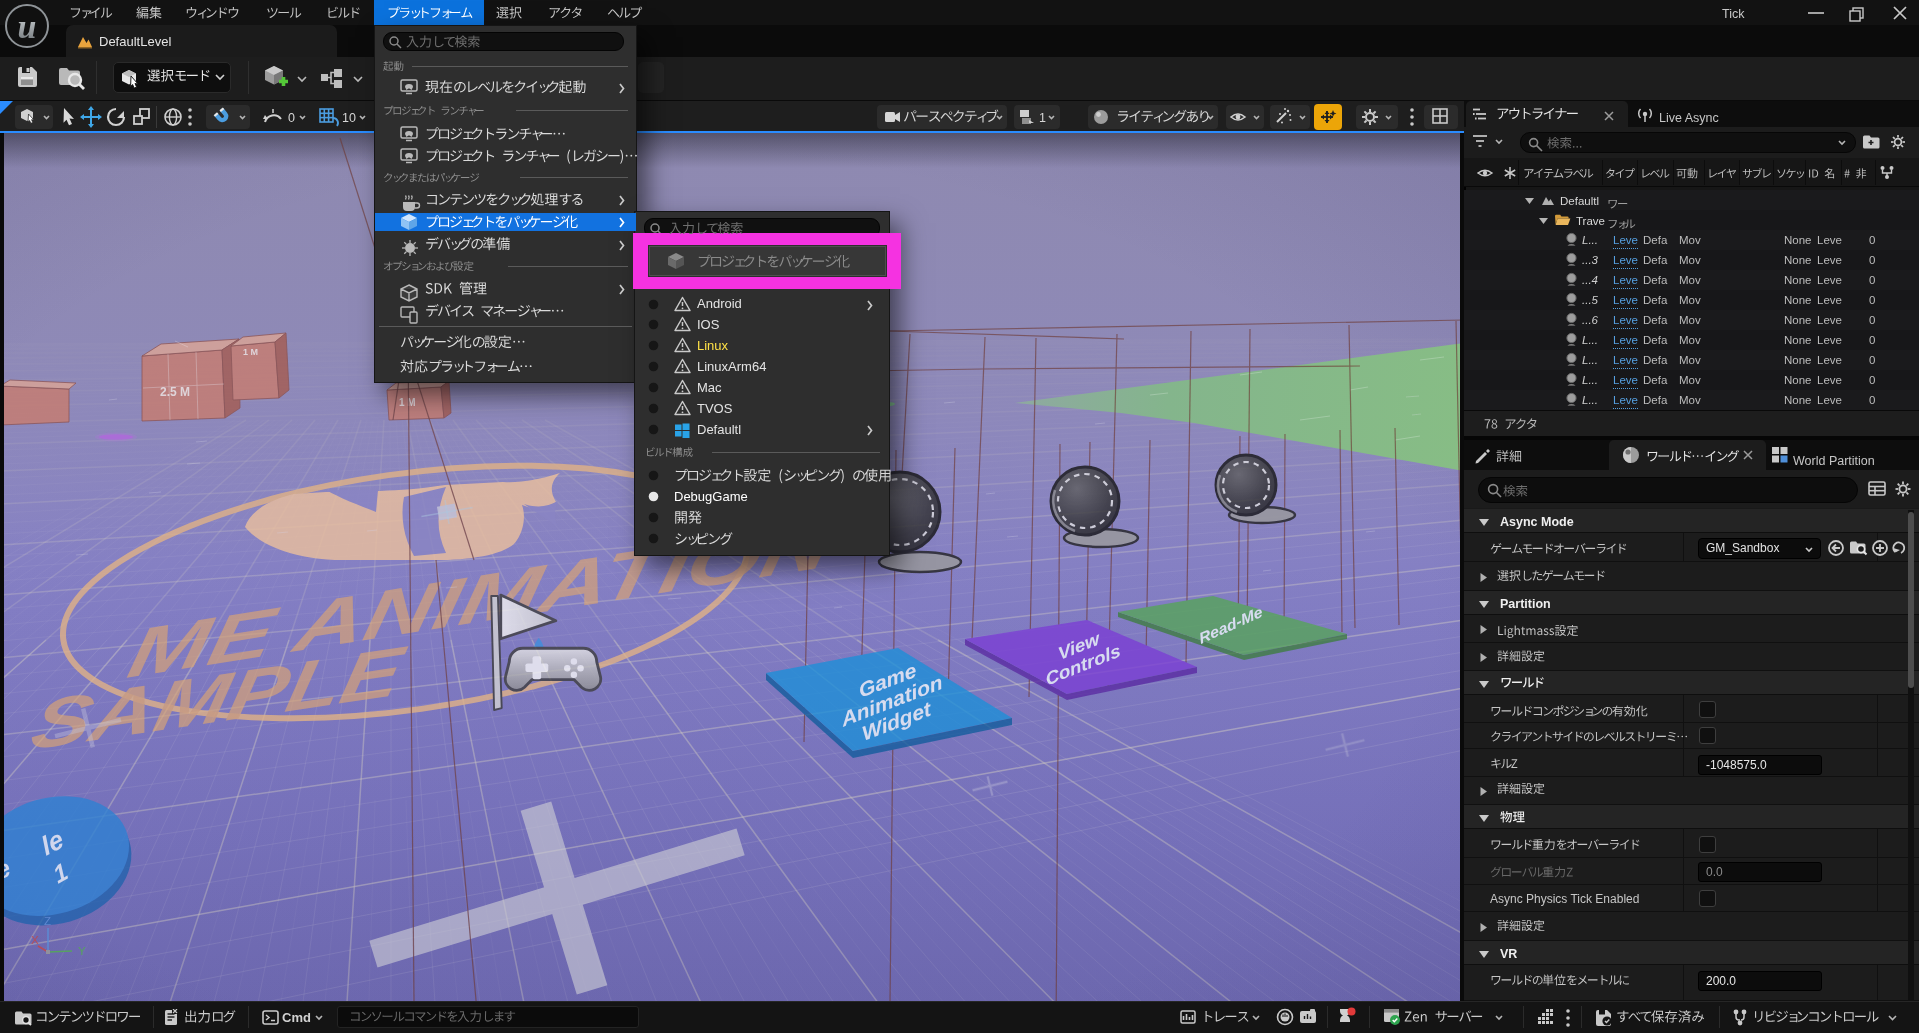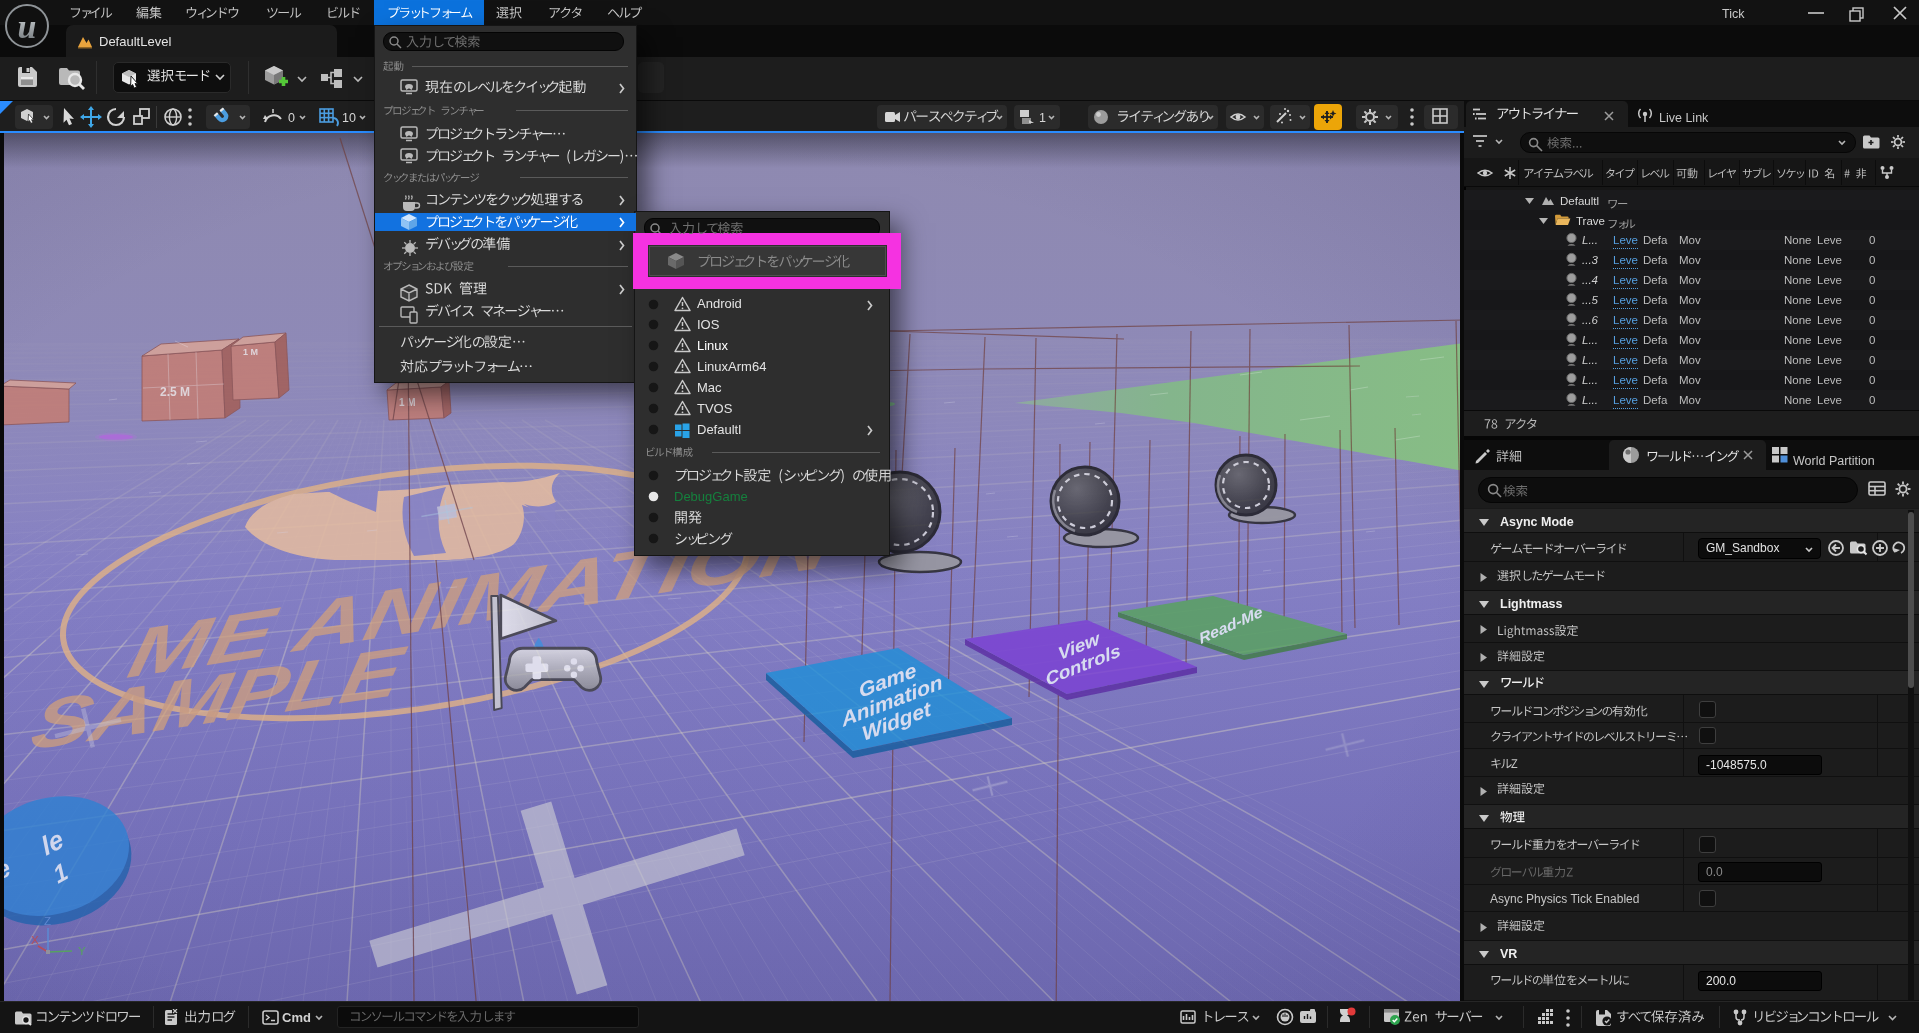--- a/index.html
+++ b/index.html
@@ -741,21 +741,21 @@
     </g>
   </svg>
 <svg style="position:absolute;left:1604px;top:111px" width="12" height="12">
     <path d="M1 1 L9 9 M9 1 L1 9" stroke="#9c9c9c" stroke-width="1.5"></path>
   </svg>
 <svg style="position:absolute;left:1636px;top:106px" width="18" height="18">
     <circle cx="9" cy="8" r="2.2" fill="#c9c9c9"></circle>
     <path d="M4.5 12 a6.5 6.5 0 0 1 0-9 M13.5 3 a6.5 6.5 0 0 1 0 9" stroke="#c9c9c9" stroke-width="1.5" fill="none"></path>
     <line x1="9" y1="10" x2="9" y2="16" stroke="#c9c9c9" stroke-width="1.5"></line>
   </svg>
-<div style="position:absolute;left:1659px;top:111px;font-size:12.5px;color:#c6c6c6;font-weight:normal;white-space:pre;line-height:14.75px;">Live Link</div>
+<div style="position:absolute;left:1659px;top:111px;font-size:12.5px;color:#c6c6c6;font-weight:normal;white-space:pre;line-height:14.75px;">Live Async</div>
 <div style="position:absolute;left:1464px;top:127px;width:455px;height:31px;background:#1c1c1c"></div>
 <svg style="position:absolute;left:1472px;top:133px" width="18" height="18">
     <g stroke="#c9c9c9" stroke-width="1.7">
       <line x1="1" y1="3" x2="15" y2="3"></line>
       <line x1="4" y1="8" x2="12" y2="8"></line>
       <line x1="6.5" y1="13" x2="9.5" y2="13"></line>
     </g>
   </svg>
 <svg style="position:absolute;left:1495px;top:139px;z-index:35" width="8" height="6">
     <path d="M1 1 L4 4 L7 1" stroke="#b5b5b5" stroke-width="1.6" fill="none"></path>
@@ -1021,21 +1021,21 @@
     <path d="M2 9 l2.5 4.5 L9 11 Z" fill="#c9c9c9"></path>
   </svg>
 <div style="position:absolute;left:1464px;top:562px;width:455px;height:29px;background:#1c1c1c;border-bottom:1px solid #101010"></div>
 <svg style="position:absolute;left:1479px;top:571.5px" width="10" height="12">
     <path d="M1.5 1 L8 5.5 L1.5 10 Z" fill="#b0b0b0"></path>
   </svg>
 <div style="position:absolute;left:1464px;top:591px;width:455px;height:24px;background:#242424;border-bottom:1px solid #0e0e0e"></div>
 <svg style="position:absolute;left:1478px;top:599px" width="12" height="10">
     <path d="M1 2 L11 2 L6 9 Z" fill="#c9c9c9"></path>
   </svg>
-<div style="position:absolute;left:1500px;top:597px;font-size:12.5px;color:#efefef;font-weight:bold;white-space:pre;line-height:14.75px;">Lightmass</div>
+<div style="position:absolute;left:1500px;top:597px;font-size:12.5px;color:#efefef;font-weight:bold;white-space:pre;line-height:14.75px;">Partition</div>
 <div style="position:absolute;left:1464px;top:615px;width:455px;height:28px;background:#1c1c1c;border-bottom:1px solid #101010"></div>
 <svg style="position:absolute;left:1479px;top:624px" width="10" height="12">
     <path d="M1.5 1 L8 5.5 L1.5 10 Z" fill="#b0b0b0"></path>
   </svg>
 <div style="position:absolute;left:1464px;top:643px;width:455px;height:28px;background:#1c1c1c;border-bottom:1px solid #101010"></div>
 <svg style="position:absolute;left:1479px;top:652px" width="10" height="12">
     <path d="M1.5 1 L8 5.5 L1.5 10 Z" fill="#b0b0b0"></path>
   </svg>
 <div style="position:absolute;left:1464px;top:671px;width:455px;height:24px;background:#242424;border-bottom:1px solid #0e0e0e"></div>
 <svg style="position:absolute;left:1478px;top:679px" width="12" height="10">
@@ -1302,21 +1302,21 @@
   </svg>
 <div style="position:absolute;left:697px;top:316.5px;font-size:13px;color:#e3e3e3;font-weight:normal;white-space:pre;line-height:15.34px;z-index:32">IOS</div>
 <svg style="position:absolute;left:648px;top:340px;z-index:32" width="11" height="11">
     <circle cx="5.5" cy="5.5" r="4.8" fill="#161616"></circle>
   </svg>
 <svg style="position:absolute;left:674px;top:337px;z-index:32" width="17" height="16">
     <path d="M8.5 1.5 L16 14.5 H1 Z" fill="none" stroke="#c9c9c9" stroke-width="1.5" stroke-linejoin="round"></path>
     <line x1="8.5" y1="6" x2="8.5" y2="10" stroke="#c9c9c9" stroke-width="1.5"></line>
     <circle cx="8.5" cy="12.3" r="0.9" fill="#c9c9c9"></circle>
   </svg>
-<div style="position:absolute;left:697px;top:337.5px;font-size:13px;color:#ffffff;font-weight:normal;white-space:pre;line-height:15.34px;z-index:32">Linux</div>
+<div style="position:absolute;left:697px;top:337.5px;font-size:13px;color:#fde047;font-weight:normal;white-space:pre;line-height:15.34px;z-index:32">Linux</div>
 <svg style="position:absolute;left:648px;top:361px;z-index:32" width="11" height="11">
     <circle cx="5.5" cy="5.5" r="4.8" fill="#161616"></circle>
   </svg>
 <svg style="position:absolute;left:674px;top:358px;z-index:32" width="17" height="16">
     <path d="M8.5 1.5 L16 14.5 H1 Z" fill="none" stroke="#c9c9c9" stroke-width="1.5" stroke-linejoin="round"></path>
     <line x1="8.5" y1="6" x2="8.5" y2="10" stroke="#c9c9c9" stroke-width="1.5"></line>
     <circle cx="8.5" cy="12.3" r="0.9" fill="#c9c9c9"></circle>
   </svg>
 <div style="position:absolute;left:697px;top:358.5px;font-size:13px;color:#e3e3e3;font-weight:normal;white-space:pre;line-height:15.34px;z-index:32">LinuxArm64</div>
 <svg style="position:absolute;left:648px;top:382px;z-index:32" width="11" height="11">
@@ -1358,21 +1358,21 @@
   </svg>
 <svg style="position:absolute;left:648px;top:490.5px;z-index:32" width="11" height="11">
     <circle cx="5.5" cy="5.5" r="4.8" fill="#e8e8e8"></circle>
   </svg>
 <svg style="position:absolute;left:648px;top:512px;z-index:32" width="11" height="11">
     <circle cx="5.5" cy="5.5" r="4.8" fill="#161616"></circle>
   </svg>
 <svg style="position:absolute;left:648px;top:533px;z-index:32" width="11" height="11">
     <circle cx="5.5" cy="5.5" r="4.8" fill="#161616"></circle>
   </svg>
-<div style="position:absolute;left:674px;top:488.5px;font-size:13px;color:#15803d;font-weight:normal;white-space:pre;line-height:15.34px;z-index:32">DebugGame</div>
+<div style="position:absolute;left:674px;top:488.5px;font-size:13px;color:#ffffff;font-weight:normal;white-space:pre;line-height:15.34px;z-index:32">DebugGame</div>
 <svg style="position:absolute;left:0;top:0;width:1919px;height:1033px;z-index:60;pointer-events:none" viewBox="0 0 1919 1033">
     <defs>
       <path id="q1" d="M861 -665 800 -704C781 -699 762 -699 747 -699C701 -699 302 -699 245 -699C212 -699 173 -702 145 -705V-617C171 -618 205 -620 245 -620C302 -620 698 -620 756 -620C742 -524 696 -385 625 -294C541 -187 429 -102 235 -53L303 22C487 -36 606 -129 697 -246C776 -349 824 -510 846 -615C850 -634 854 -651 861 -665Z"></path>
       <path id="q2" d="M865 -505 820 -547C807 -544 780 -542 765 -542C717 -542 310 -542 271 -542C241 -542 205 -545 177 -549V-466C208 -468 241 -470 271 -470C310 -470 693 -469 749 -469C720 -420 648 -332 577 -289L642 -244C732 -306 816 -431 845 -478C850 -486 859 -498 865 -505ZM529 -402H442C445 -382 448 -362 448 -342C448 -212 429 -102 294 -11C271 5 247 15 225 23L296 79C507 -38 527 -189 529 -402Z"></path>
       <path id="q3" d="M86 -361 126 -283C265 -326 402 -386 507 -446V-76C507 -38 504 12 501 31H599C595 11 593 -38 593 -76V-498C695 -566 787 -642 863 -721L796 -783C727 -700 627 -613 523 -548C412 -478 259 -408 86 -361Z"></path>
       <path id="q4" d="M524 -21 577 23C584 17 595 9 611 0C727 -57 866 -160 952 -277L905 -345C828 -232 705 -141 613 -99C613 -130 613 -613 613 -676C613 -714 616 -742 617 -750H525C526 -742 530 -714 530 -676C530 -613 530 -123 530 -77C530 -57 528 -37 524 -21ZM66 -26 141 24C225 -45 289 -143 319 -250C346 -350 350 -564 350 -675C350 -705 354 -735 355 -747H263C267 -726 270 -704 270 -674C270 -563 269 -363 240 -272C210 -175 150 -86 66 -26Z"></path>
       <path id="q5" d="M392 -779V-713H943V-779ZM89 -268C77 -181 59 -91 26 -30C42 -24 70 -11 82 -3C113 -67 137 -163 150 -258ZM283 -256C307 -198 326 -122 330 -72L383 -89C368 -49 348 -11 323 24C339 31 367 53 379 66C440 -18 470 -125 485 -228V80H541V-115H615V71H666V-115H744V71H795V-115H876V8C876 16 874 18 866 19C858 19 838 19 813 18C821 36 831 62 834 80C871 80 898 78 916 68C935 57 939 38 939 9V-348H496L498 -416H918V-648H431V-428C431 -331 425 -208 386 -98C379 -147 360 -217 337 -272ZM615 -173H541V-289H615ZM666 -173V-289H744V-173ZM795 -173V-289H876V-173ZM498 -586H845V-478H498ZM28 -398 37 -331 189 -340V80H254V-344L329 -350C337 -326 343 -303 346 -285L403 -309C392 -365 355 -453 318 -520L265 -499C279 -472 293 -442 305 -412L171 -405C236 -490 309 -604 364 -698L302 -726C276 -672 239 -606 200 -543C186 -563 168 -585 148 -607C184 -663 226 -746 261 -815L196 -840C176 -784 140 -707 108 -649L76 -680L37 -633C83 -590 134 -531 163 -485C143 -454 123 -426 104 -401Z"></path>
       <path id="q6" d="M265 -842C221 -750 139 -634 27 -546C44 -535 69 -513 81 -496C115 -524 146 -554 174 -585V-290H460V-228H54V-165H397C301 -92 155 -26 29 6C46 22 67 50 79 69C207 29 357 -47 460 -135V79H535V-138C637 -52 789 23 920 61C931 42 952 15 968 -1C842 -31 697 -94 601 -165H947V-228H535V-290H920V-350H552V-419H843V-473H552V-540H840V-594H552V-660H881V-722H551C571 -754 592 -792 610 -829L526 -840C515 -806 494 -760 474 -722H281C304 -758 325 -793 343 -827ZM480 -540V-473H246V-540ZM480 -594H246V-660H480ZM480 -419V-350H246V-419Z"></path>
       <path id="q7" d="M882 -607 828 -641C815 -636 796 -633 759 -633H535V-726C535 -747 536 -770 541 -801H445C449 -770 450 -747 450 -726V-633H229C194 -633 165 -634 136 -637C139 -615 139 -581 139 -560C139 -525 139 -416 139 -384C139 -365 138 -338 136 -320H223C220 -336 219 -362 219 -380C219 -410 219 -517 219 -559H778C769 -473 737 -352 683 -267C622 -172 512 -98 412 -66C380 -54 342 -43 308 -38L373 37C556 -13 694 -115 769 -246C825 -342 854 -467 867 -547C871 -566 877 -592 882 -607Z"></path>
       <path id="q8" d="M122 -258 160 -184C273 -219 389 -271 473 -316V-10C473 21 471 62 469 78H561C557 62 556 21 556 -10V-366C647 -425 732 -498 782 -553L720 -613C669 -549 577 -467 482 -409C401 -359 254 -289 122 -258Z"></path>

